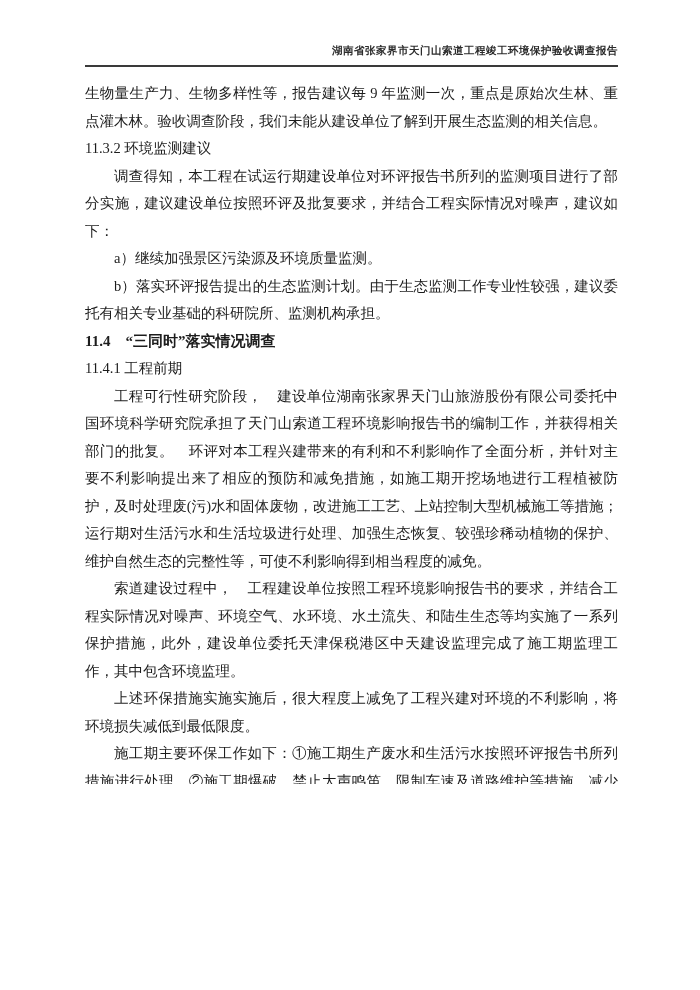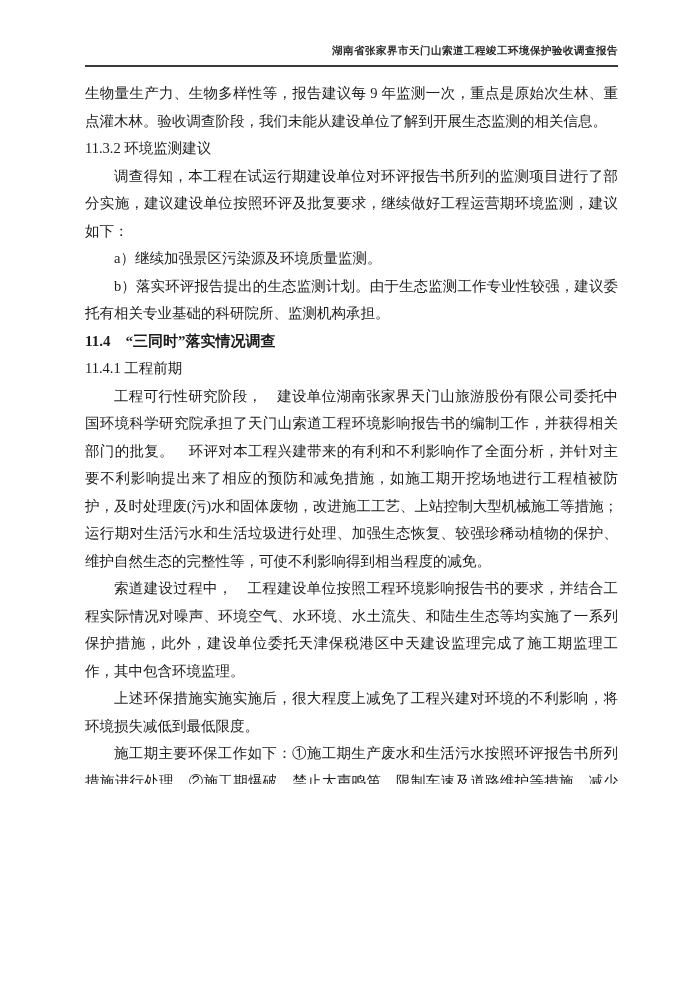--- a/index.html
+++ b/index.html
@@ -69,21 +69,21 @@
 </head>
 <body>
 
 <div class="page">
   <div class="content">
     <div class="header-line">湖南省张家界市天门山索道工程竣工环境保护验收调查报告</div>
 
     <div class="body-blocks">
       <p class="para noindent">生物量生产力、生物多样性等，报告建议每 9 年监测一次，重点是原始次生林、重点灌木林。验收调查阶段，我们未能从建设单位了解到开展生态监测的相关信息。</p>
       <p class="h3">11.3.2 环境监测建议</p>
-      <p class="para">调查得知，本工程在试运行期建设单位对环评报告书所列的监测项目进行了部分实施，建议建设单位按照环评及批复要求，继续做好工程运营期环境监测，建议如下：</p>
+      <p class="para">调查得知，本工程在试运行期建设单位对环评报告书所列的监测项目进行了部分实施，建议建设单位按照环评及批复要求，并结合工程实际情况对噪声，建议如下：</p>
       <p class="para">a）继续加强景区污染源及环境质量监测。</p>
       <p class="para">b）落实环评报告提出的生态监测计划。由于生态监测工作专业性较强，建议委托有相关专业基础的科研院所、监测机构承担。</p>
       <p class="h2">11.4　“三同时”落实情况调查</p>
       <p class="h3">11.4.1 工程前期</p>
       <p class="para">工程可行性研究阶段，　建设单位湖南张家界天门山旅游股份有限公司委托中国环境科学研究院承担了天门山索道工程环境影响报告书的编制工作，并获得相关部门的批复。　环评对本工程兴建带来的有利和不利影响作了全面分析，并针对主要不利影响提出来了相应的预防和减免措施，如施工期开挖场地进行工程植被防护，及时处理废(污)水和固体废物，改进施工工艺、上站控制大型机械施工等措施；运行期对生活污水和生活垃圾进行处理、加强生态恢复、较强珍稀动植物的保护、维护自然生态的完整性等，可使不利影响得到相当程度的减免。</p>
       <p class="para">索道建设过程中，　工程建设单位按照工程环境影响报告书的要求，并结合工程实际情况对噪声、环境空气、水环境、水土流失、和陆生生态等均实施了一系列保护措施，此外，建设单位委托天津保税港区中天建设监理完成了施工期监理工作，其中包含环境监理。</p>
       <p class="para">上述环保措施实施实施后，很大程度上减免了工程兴建对环境的不利影响，将环境损失减低到最低限度。</p>
       <p class="para">施工期主要环保工作如下：①施工期生产废水和生活污水按照环评报告书所列措施进行处理。②施工期爆破、禁止大声鸣笛、限制车速及道路维护等措施，减少对施工区施工人员及附近居民敏感点环境的影响。③施工期上中站开挖渣土全部利用，减轻了水土流失。④施工区采取工程及植物等水保措施。⑤珍稀植被采取了就地或迁地保护。⑥施工期严禁无关人员涉足原始次生林保护区。</p>
     </div>
   </div>

